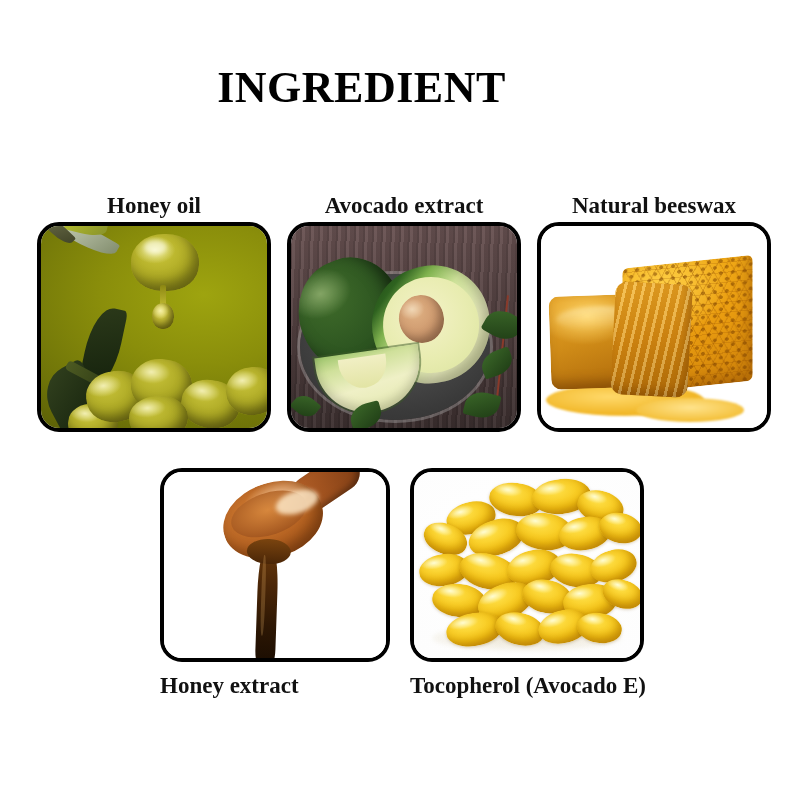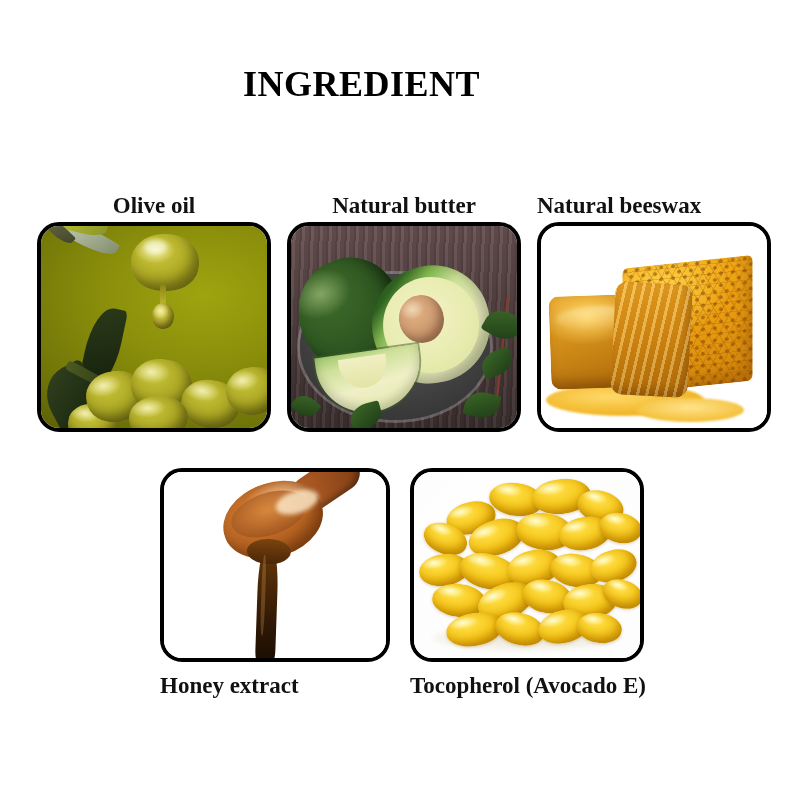--- a/index.html
+++ b/index.html
@@ -26,39 +26,39 @@
 
   
   .title {
     position: absolute;
     top: 66px;
     left: 0;
     width: 723px;
     text-align: center;
     font-family: "Liberation Serif", "DejaVu Serif", serif;
     font-weight: bold;
-    font-size: 36px;
+    font-size: 44px;
     letter-spacing: 0.5px;
     color: #000000;
     line-height: 1;
   }
 
   
   .caption {
     position: absolute;
     font-family: "Liberation Serif", "DejaVu Serif", serif;
     font-weight: bold;
     font-size: 23px;
     color: #111111;
     white-space: nowrap;
     line-height: 1;
   }
   .cap-olive    { top: 194px; left: 37px;  width: 234px; text-align: center; }
   .cap-avocado  { top: 194px; left: 287px; width: 234px; text-align: center; }
-  .cap-beeswax  { top: 194px; left: 537px; width: 234px; }
+  .cap-beeswax  { top: 194px; left: 537px; width: 234px; text-align: center; }
   .cap-honey    { top: 674px; left: 160px; width: 230px; text-align: left; }
   .cap-tocoph   { top: 674px; left: 383px; width: 290px; text-align: center; }
 
   
   .card {
     position: absolute;
     border: 4px solid #000000;
     border-radius: 22px;
     overflow: hidden;
     background: #ffffff;
@@ -451,22 +451,22 @@
     filter: blur(2px);
   }
 </style>
 </head>
 <body>
 
 <div class="page">
 
   <div class="title">INGREDIENT</div>
 
-  <div class="caption cap-olive">Olive oil</div>
-  <div class="caption cap-avocado">Natural butter</div>
+  <div class="caption cap-olive">Honey oil</div>
+  <div class="caption cap-avocado">Avocado extract</div>
   <div class="caption cap-beeswax">Natural beeswax</div>
 
   <div class="card card-olive">
     <div class="photo">
       <div class="olive-bg"></div>
 
       <div class="olive-branch">
         <div class="ol-leaf a"></div>
         <div class="ol-leaf b"></div>
         <div class="ol-leaf c"></div>

